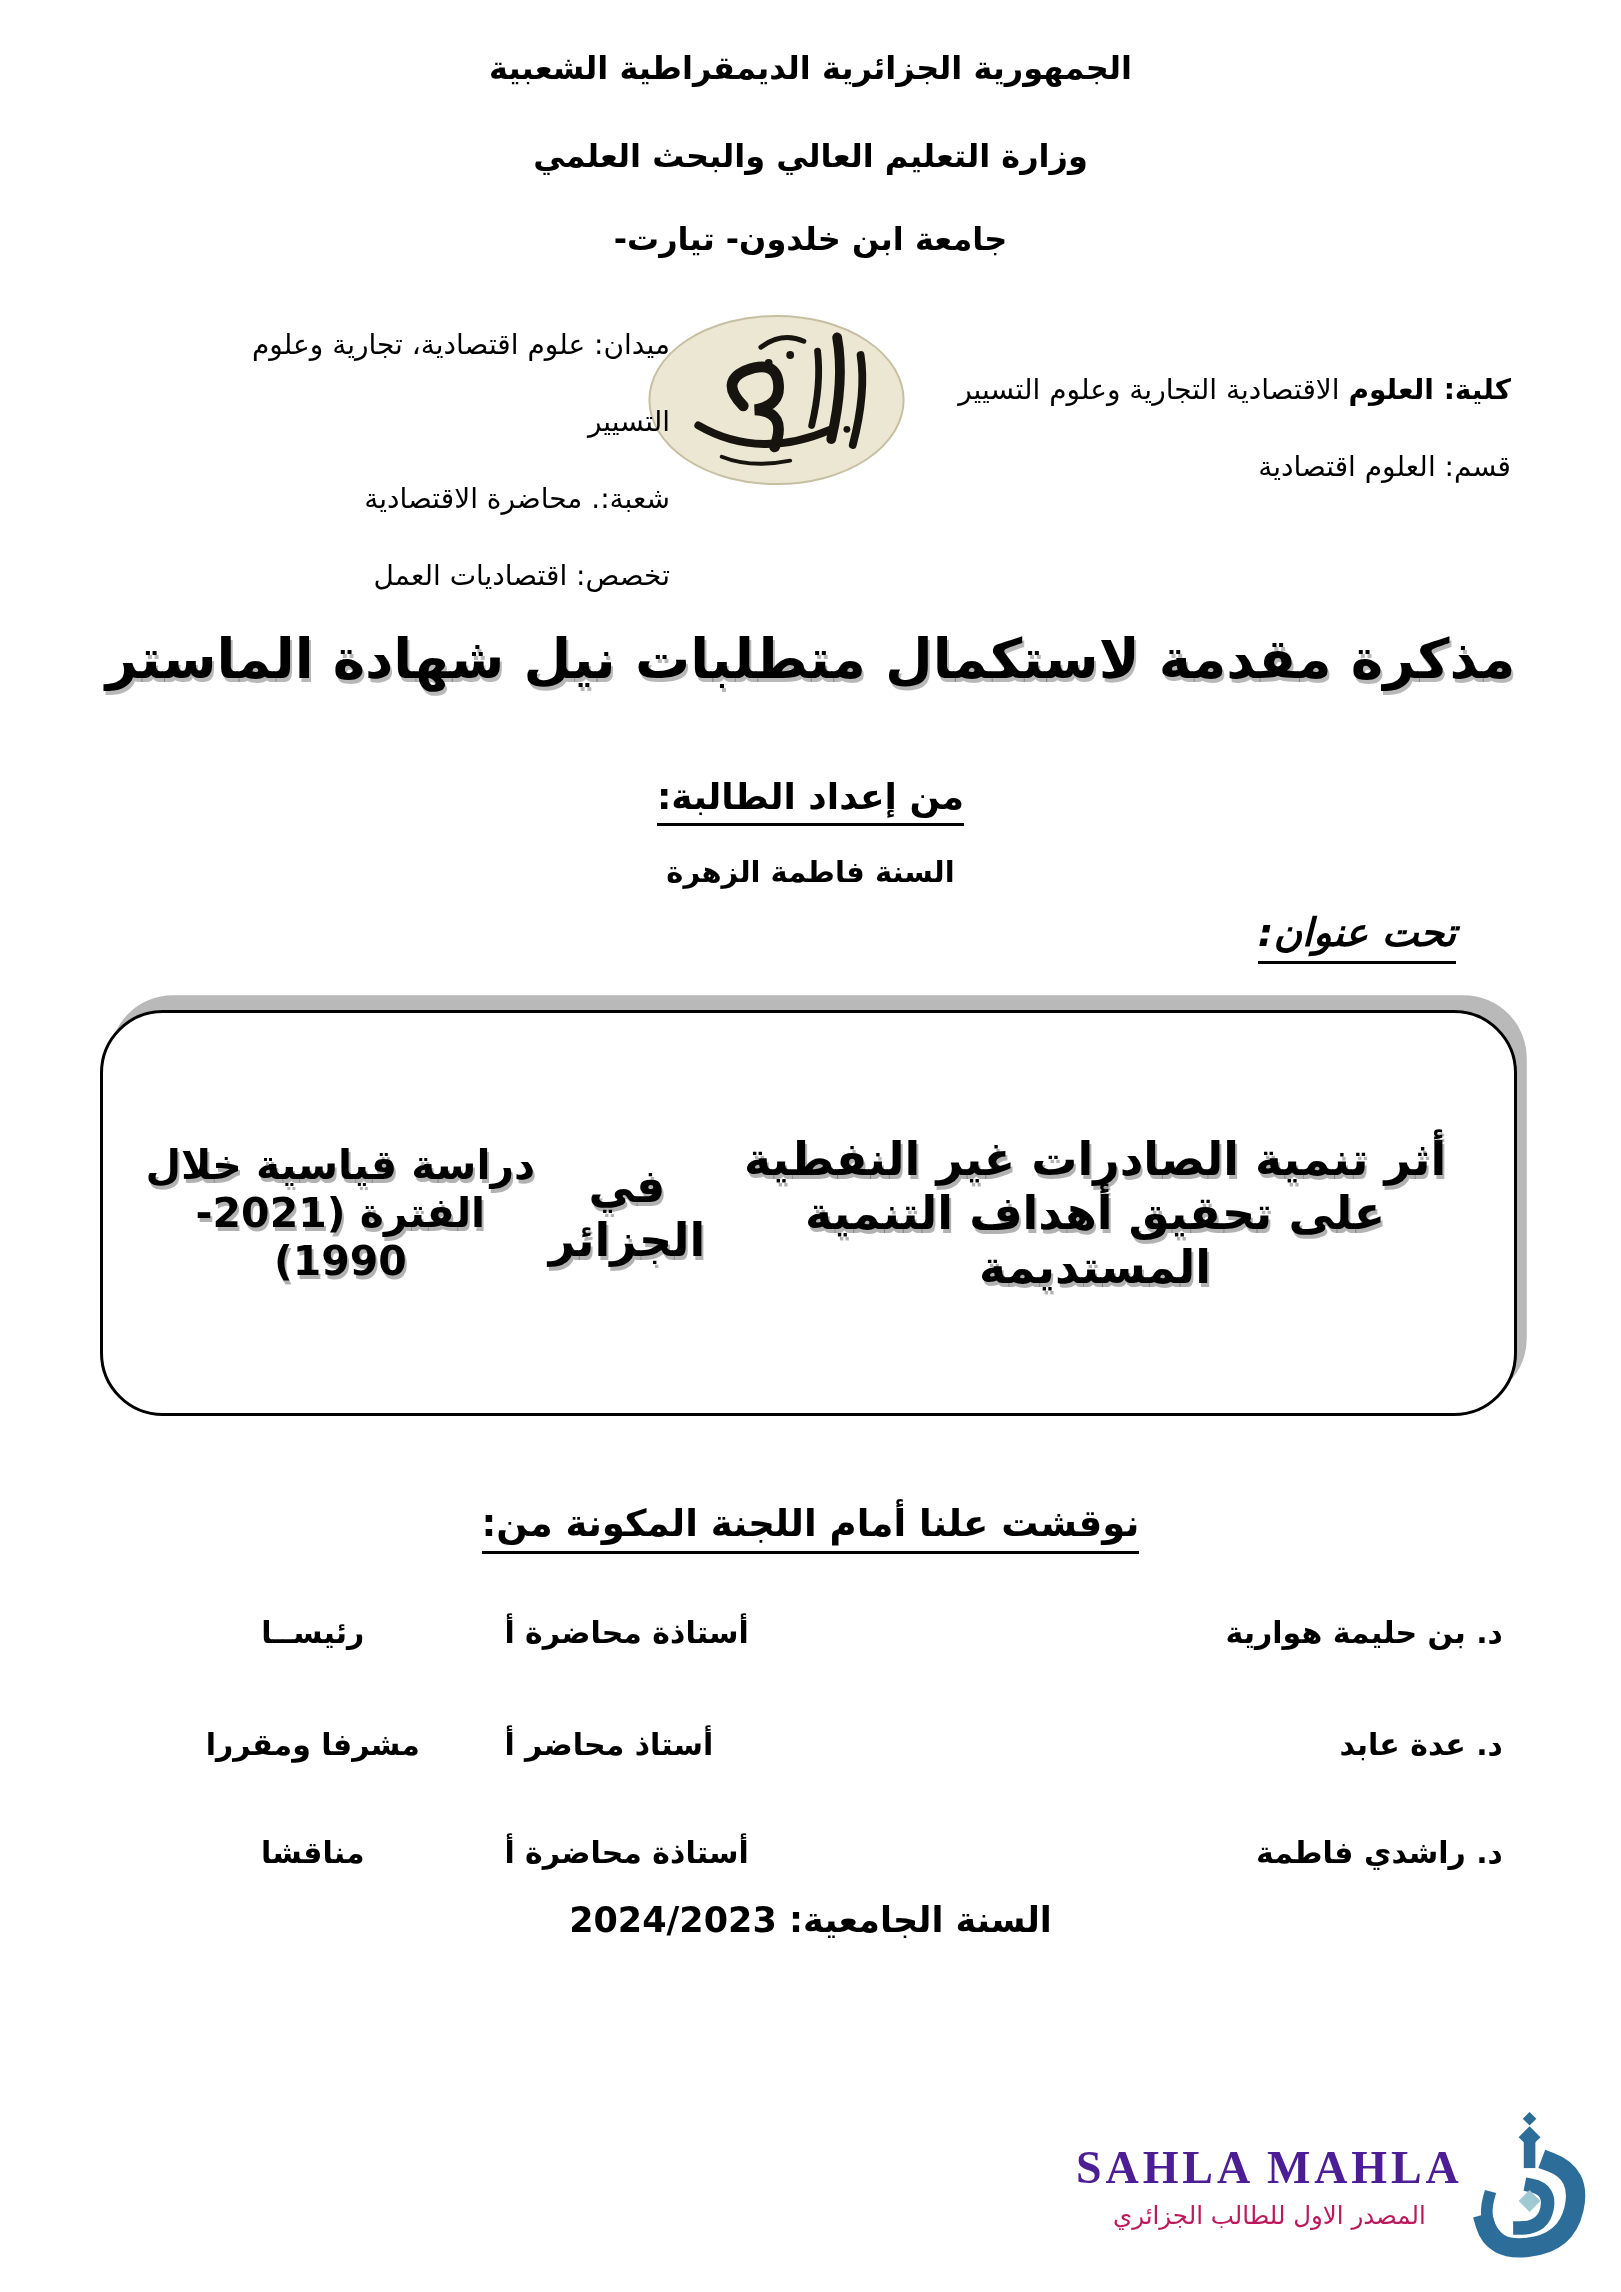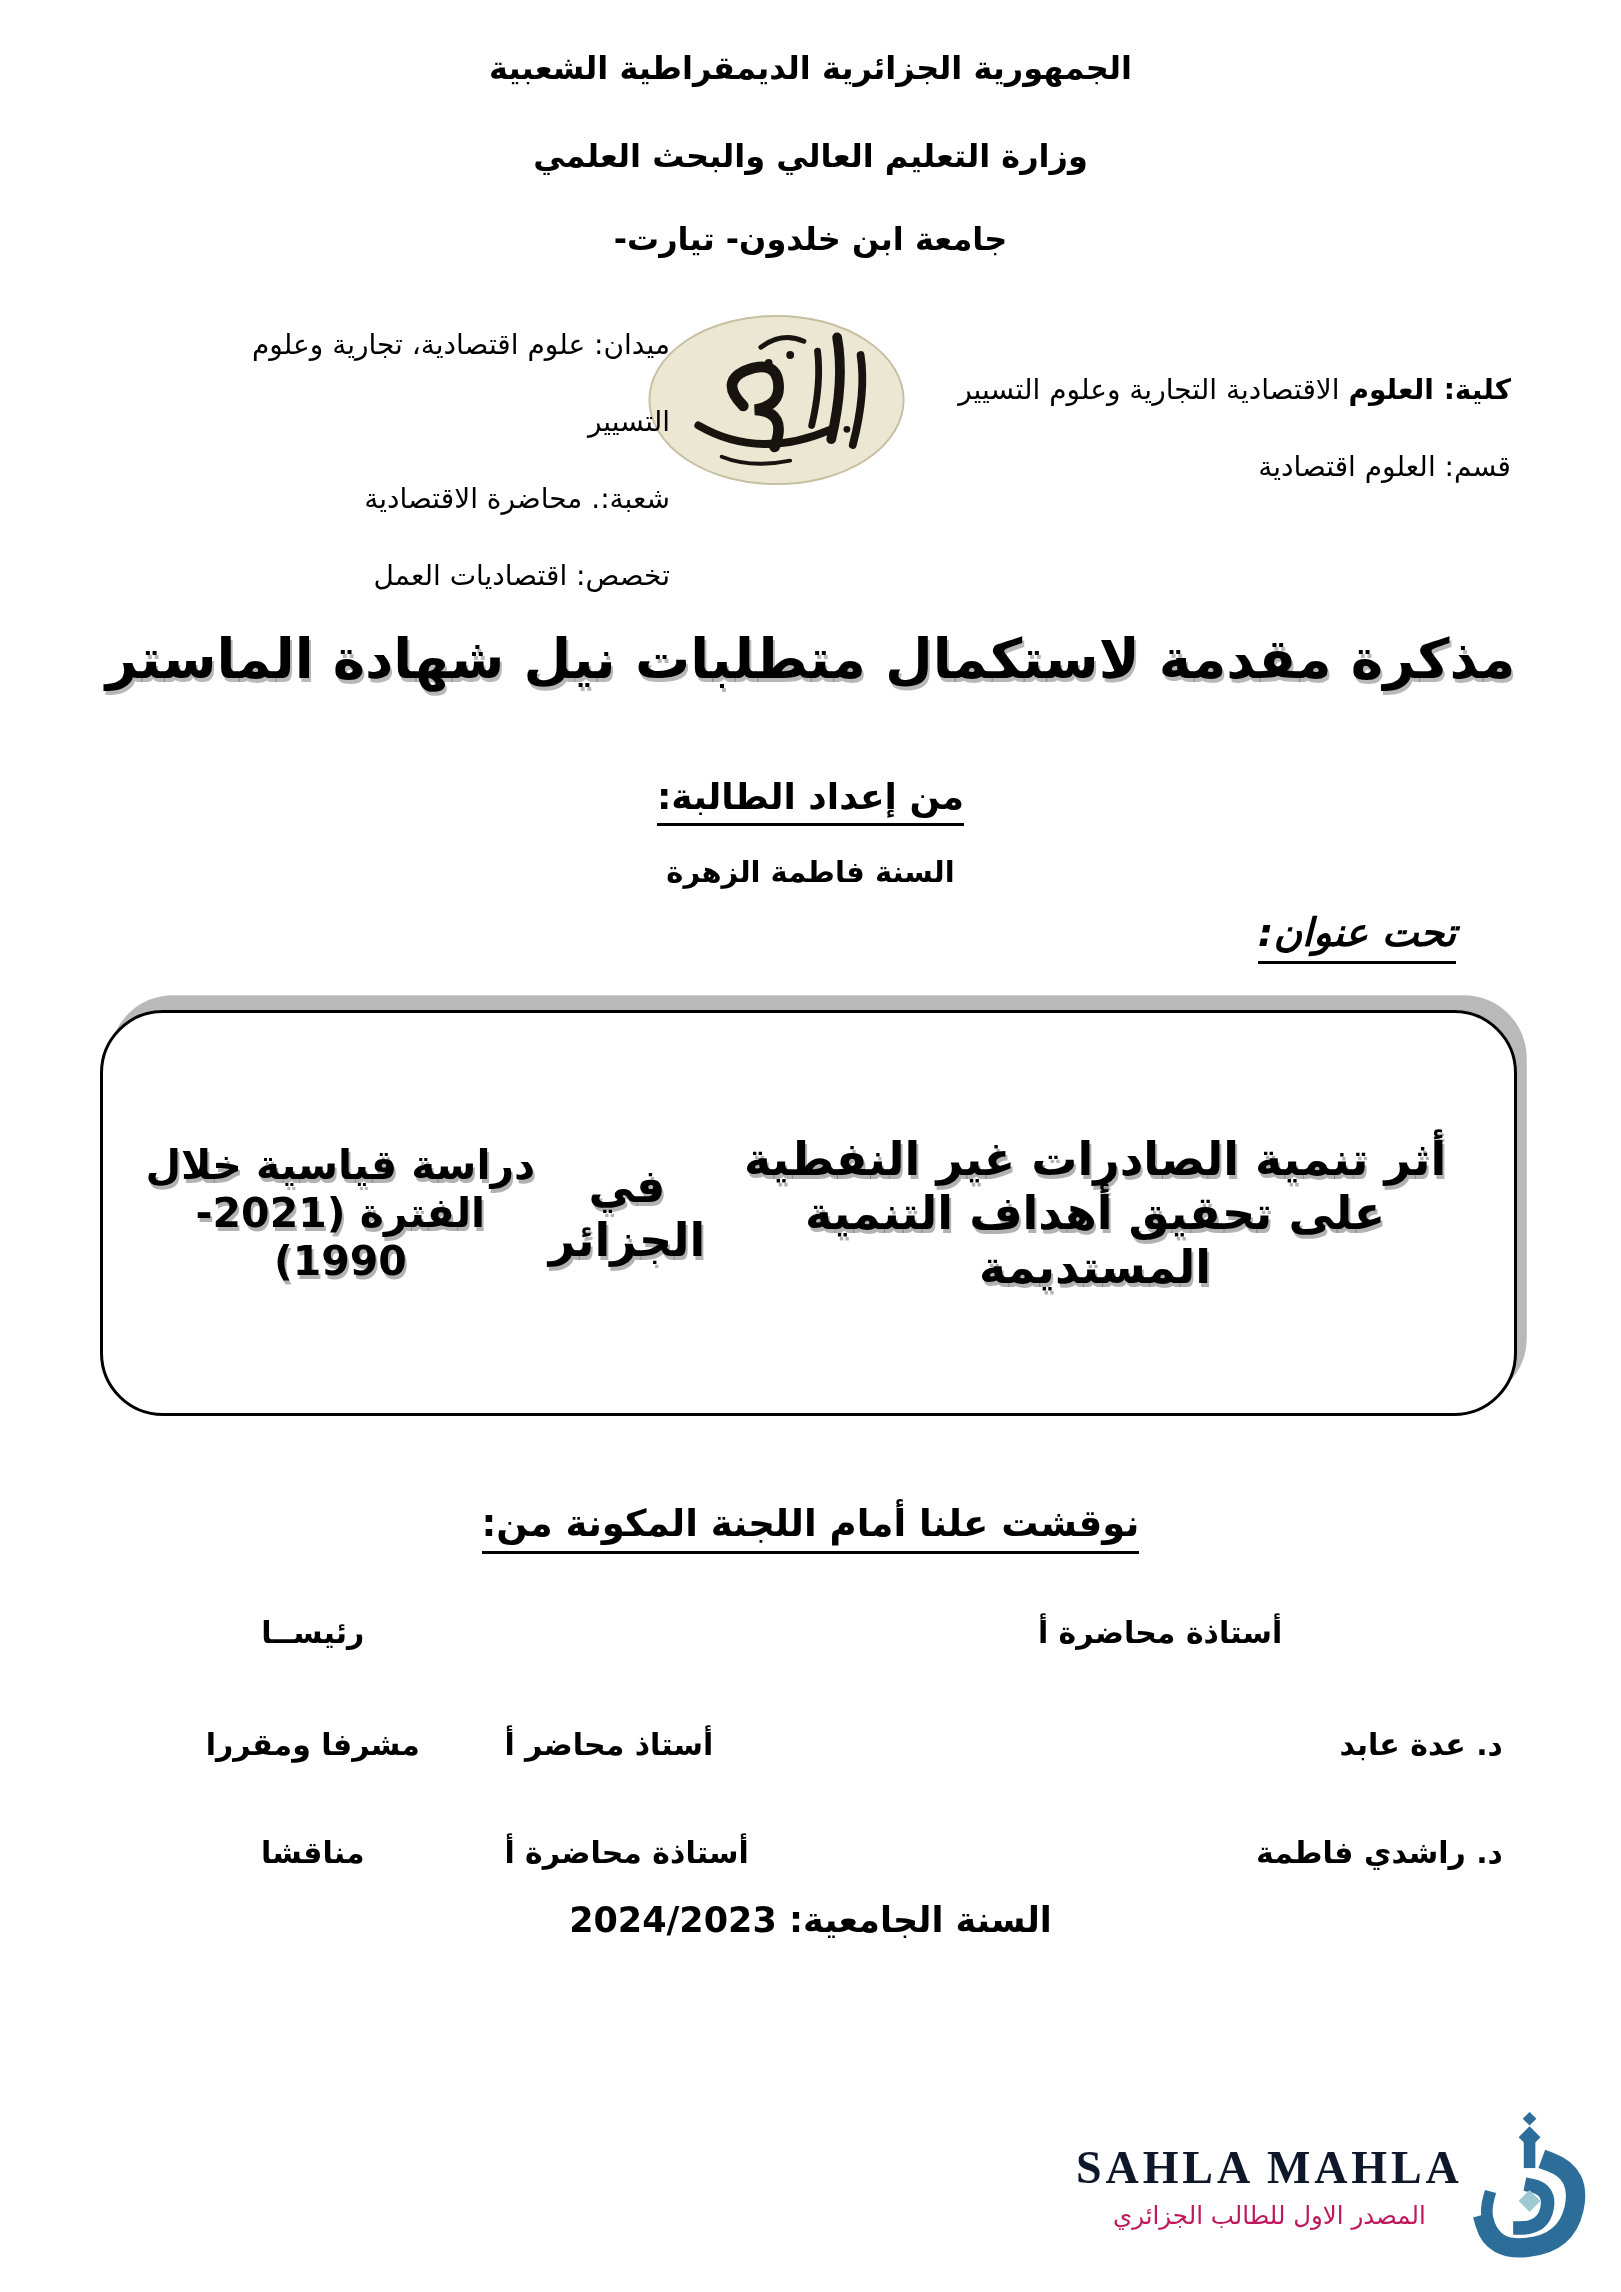--- a/index.html
+++ b/index.html
@@ -72,21 +72,21 @@
   .year-line{position:absolute;top:1900px;left:0;width:100%;text-align:center;font-size:35px;font-weight:bold;}
 
   
   .footer-brand{
     position:absolute;top:2107px;right:27.4px;width:617px;height:157px;
     direction:ltr;display:flex;align-items:center;justify-content:flex-end;gap:5.9px;
   }
   .brand-text{display:flex;flex-direction:column;align-items:center;}
   .brand-name{
     font-family:"Liberation Serif", serif;
-    font-size:46px;font-weight:bold;color:#0f172a;letter-spacing:3.9px;white-space:nowrap;
+    font-size:46px;font-weight:bold;color:#4c1d95;letter-spacing:3.9px;white-space:nowrap;
   }
   .brand-tagline{
     font-size:24.5px;color:#be185d;direction:rtl;letter-spacing:1px;margin-top:7px;white-space:nowrap;
   }
   .brand-emblem{width:125px;height:147px;flex:0 0 auto;}
 </style>
 </head>
 <body>
 
 <div class="page">
@@ -143,20 +143,21 @@
     <div class="thesis-line tl1">أثر تنمية الصادرات غير النفطية على تحقيق أهداف التنمية المستديمة</div>
     <div class="thesis-line tl2">في الجزائر</div>
     <div class="thesis-line tl3">دراسة قياسية خلال الفترة (2021-1990)</div>
   </div>
 
   <div class="committee-heading">
     <span>نوقشت علنا أمام اللجنة المكونة من:</span>
   </div>
 
   <div class="committee-row cr1">
+    <div class="cell-name">د. بن حليمة هوارية</div>
     <div class="cell-rank">أستاذة محاضرة أ</div>
     <div class="cell-role">رئيســا</div>
   </div>
   <div class="committee-row cr2">
     <div class="cell-name">د. عدة عابد</div>
     <div class="cell-rank">أستاذ محاضر أ</div>
     <div class="cell-role">مشرفا ومقررا</div>
   </div>
   <div class="committee-row cr3">
     <div class="cell-name">د. راشدي فاطمة</div>

